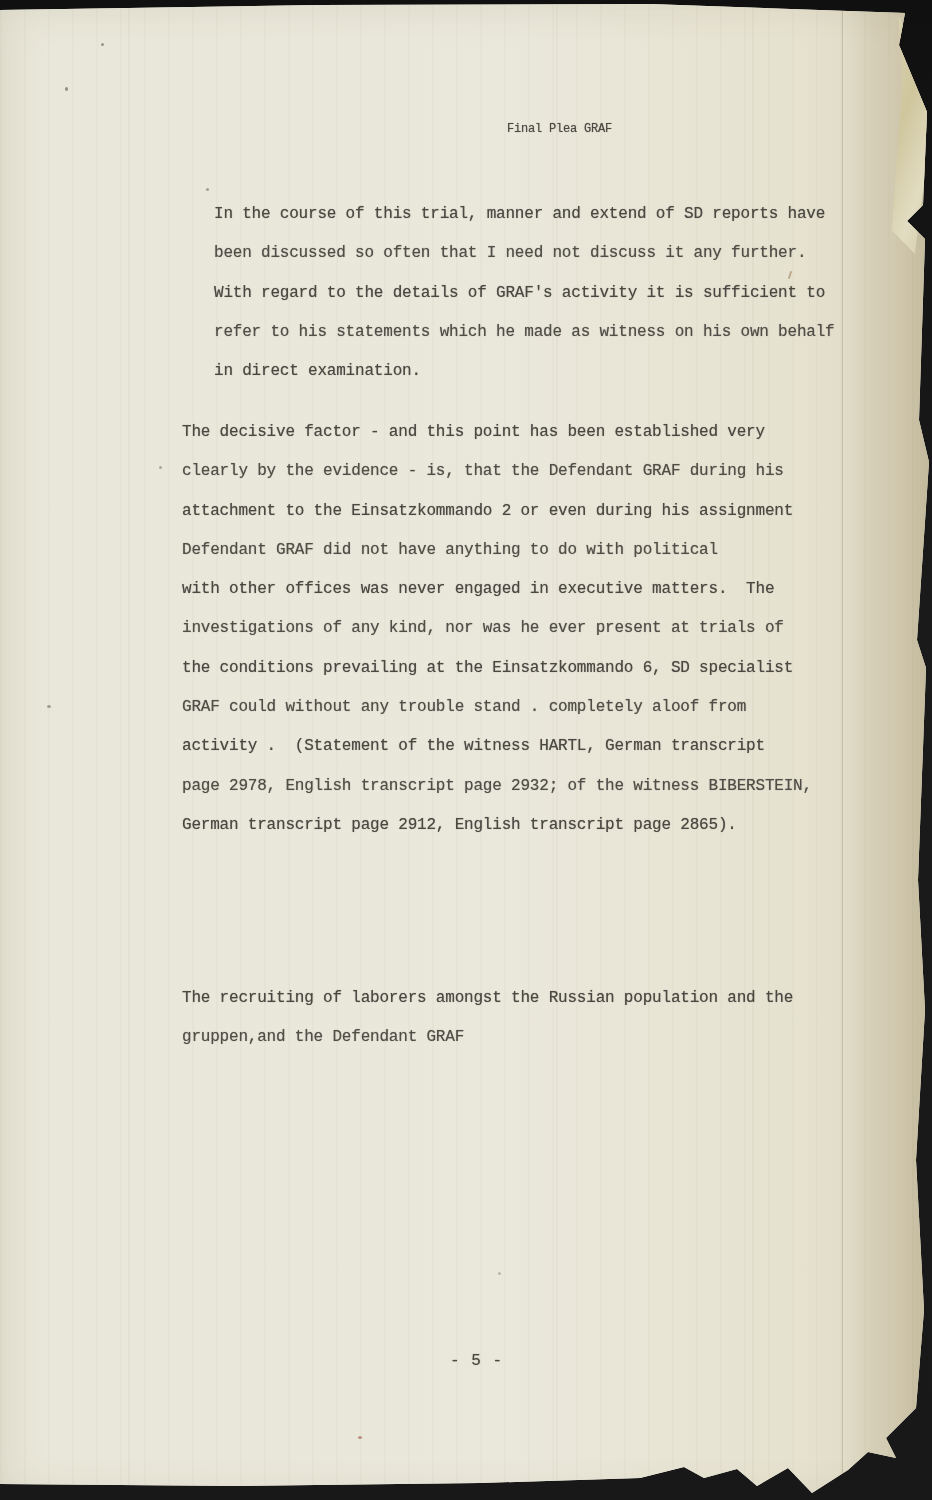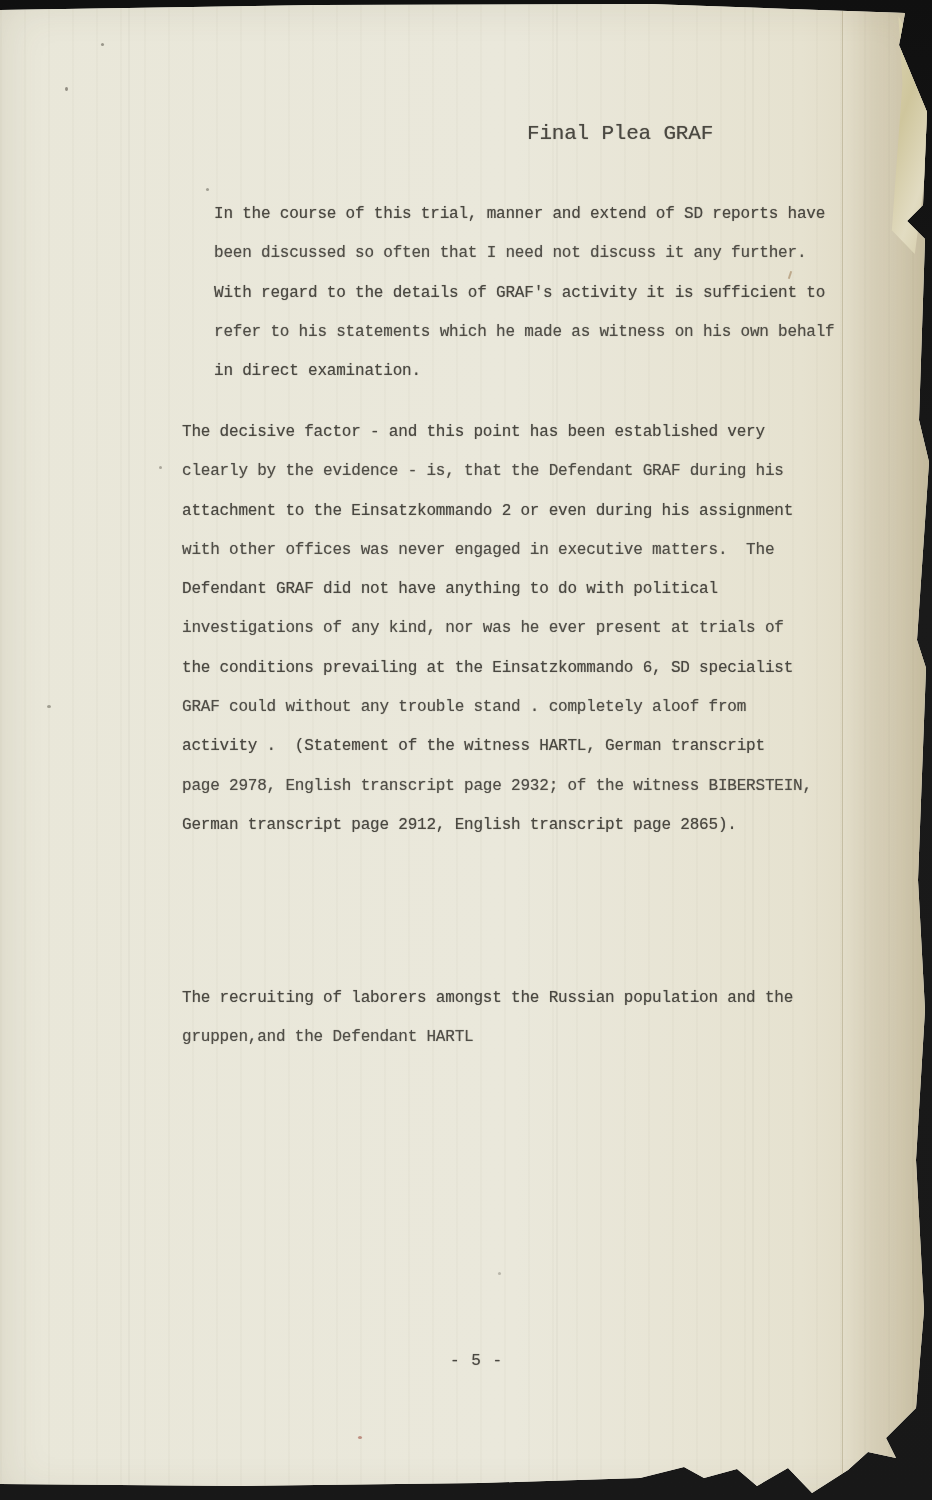--- a/index.html
+++ b/index.html
@@ -31,21 +31,21 @@
     background:linear-gradient(90deg,rgba(0,0,0,0) 0,rgba(120,105,60,0.10) 35%,rgba(125,108,58,0.17) 100%);
     border-left:1px solid rgba(100,90,50,0.10);
   }
   .fold{
     position:absolute;left:891px;top:16px;width:41px;height:238px;
     background:linear-gradient(110deg,#dcd5b4 0%,#cfc69c 38%,#e3ddc3 72%,#d3cba6 100%);
     clip-path:polygon(18% 0,100% 26%,100% 46%,58% 100%,2% 90%,28% 28%);
     opacity:.95;
   }
   .txt{position:absolute;color:#3d3b35;text-shadow:0 0 1px rgba(61,59,53,0.65);opacity:.92;}
-  .title{left:527px;top:122px;font-size:21px;letter-spacing:-0.2px;white-space:pre;}
+  .title{left:507px;top:122px;font-size:12px;letter-spacing:-0.2px;white-space:pre;}
   .para{left:182px;width:700px;font-size:16px;letter-spacing:-0.2px;}
   .p1{top:195px;margin-left:32px;} .p2{top:413px;} .p3{top:979px;}
   .line{height:39.3px;line-height:39.3px;white-space:pre;}
   .line:nth-child(2n){opacity:.96;}
   .pagenum{left:450px;top:1352px;font-size:16px;letter-spacing:1px;white-space:pre;}
   .speck{position:absolute;border-radius:50%;background:#4a463c;}
   .slashmark{position:absolute;width:2px;height:8px;background:#9b7a52;transform:rotate(18deg);opacity:.55;}
 </style>
 </head>
 <body>
@@ -65,33 +65,33 @@
       <div class="line">been discussed so often that I need not discuss it any further.</div>
       <div class="line">With regard to the details of GRAF's activity it is sufficient to</div>
       <div class="line">refer to his statements which he made as witness on his own behalf</div>
       <div class="line">in direct examination.</div>
     </div>
 
     <div class="txt para p2">
       <div class="line">The decisive factor - and this point has been established very</div>
       <div class="line">clearly by the evidence - is, that the Defendant GRAF during his</div>
       <div class="line">attachment to the Einsatzkommando 2 or even during his assignment</div>
+      <div class="line">Defendant GRAF did not have anything to do with political</div>
       <div class="line">with other offices was never engaged in executive matters.  The</div>
-      <div class="line">Defendant GRAF did not have anything to do with political</div>
       <div class="line">investigations of any kind, nor was he ever present at trials of</div>
       <div class="line">the conditions prevailing at the Einsatzkommando 6, SD specialist</div>
       <div class="line">GRAF could without any trouble stand . completely aloof from</div>
       <div class="line">activity .  (Statement of the witness HARTL, German transcript</div>
       <div class="line">page 2978, English transcript page 2932; of the witness BIBERSTEIN,</div>
       <div class="line">German transcript page 2912, English transcript page 2865).</div>
     </div>
 
     <div class="txt para p3">
       <div class="line">The recruiting of laborers amongst the Russian population and the</div>
-      <div class="line">gruppen,and the Defendant HARTL</div>
+      <div class="line">gruppen,and the Defendant GRAF</div>
     </div>
 
     <div class="txt pagenum">- 5 -</div>
 
     <div class="speck" style="left:101px;top:43px;width:3px;height:3px;opacity:.5"></div>
     <div class="speck" style="left:65px;top:87px;width:3px;height:4px;opacity:.55"></div>
     <div class="speck" style="left:206px;top:188px;width:3px;height:3px;opacity:.45"></div>
     <div class="speck" style="left:159px;top:466px;width:3px;height:3px;opacity:.4"></div>
     <div class="speck" style="left:47px;top:705px;width:4px;height:3px;opacity:.45"></div>
     <div class="speck" style="left:498px;top:1272px;width:3px;height:3px;opacity:.3"></div>

